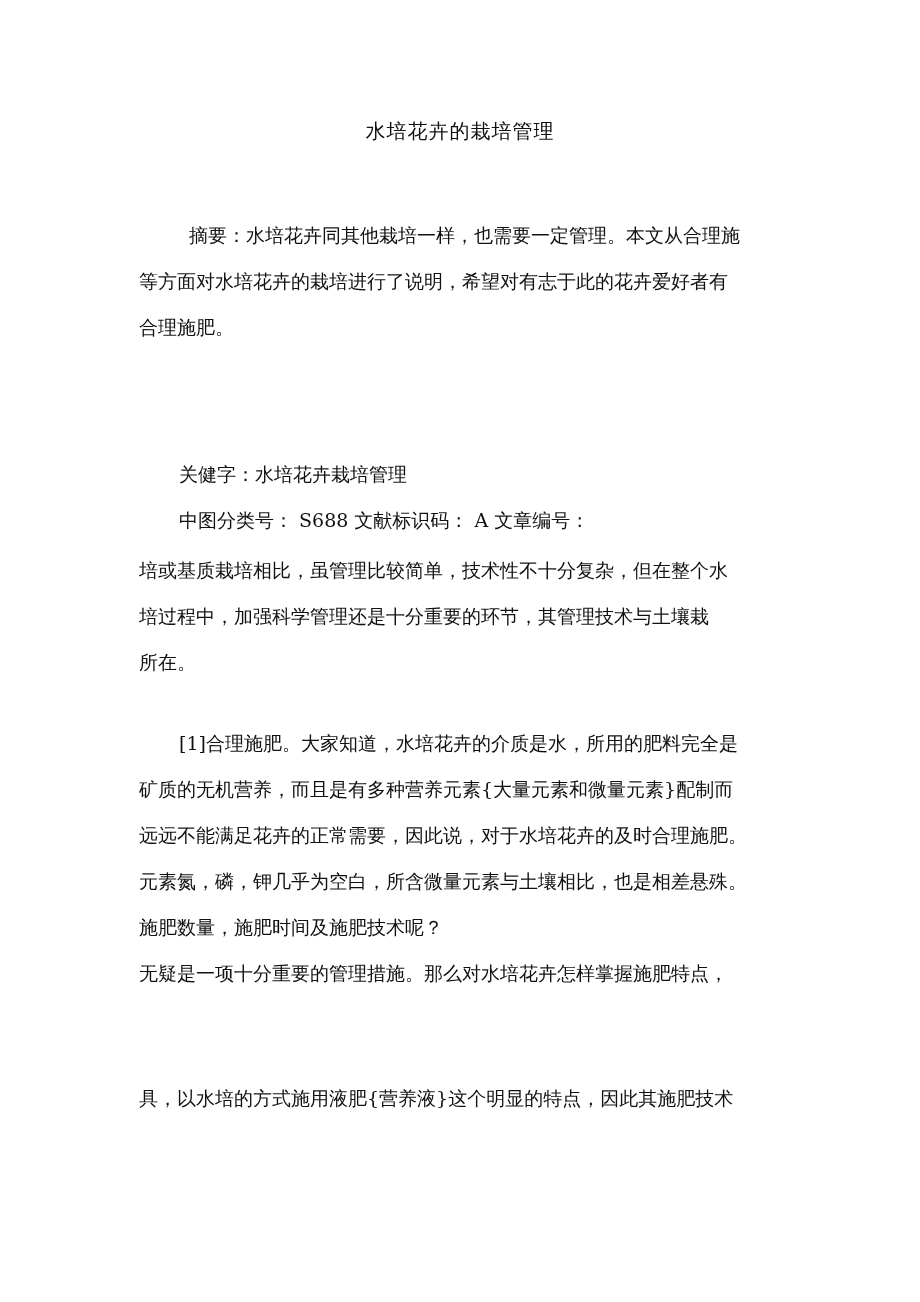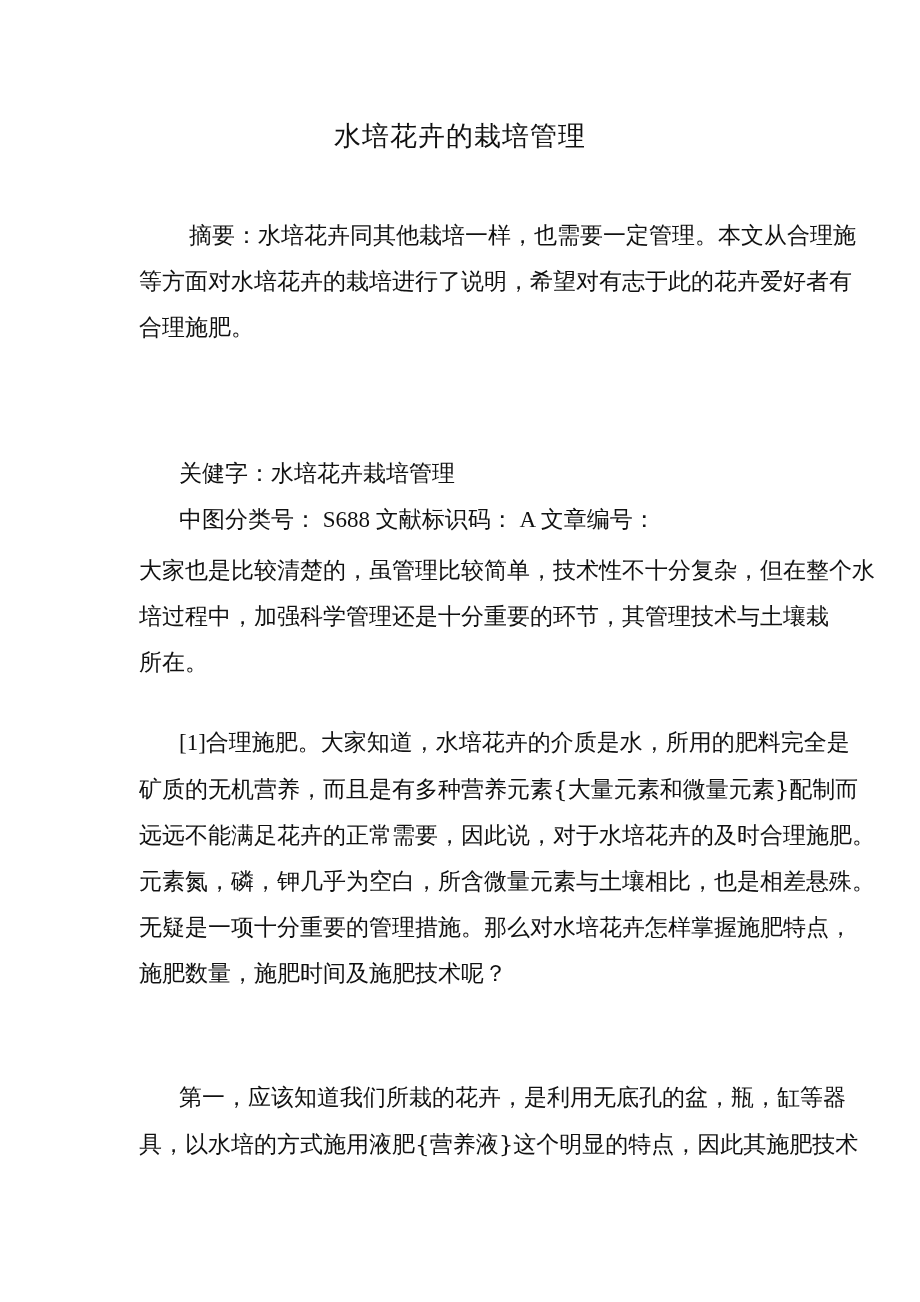--- a/index.html
+++ b/index.html
@@ -1,51 +1,50 @@
 <!DOCTYPE html>
 <html><head>
 <meta charset="utf-8">
 <style>
   html, body { margin: 0; padding: 0; background: #ffffff; }
   body { width: 920px; height: 1302px; overflow: hidden; position: relative;
          font-family: "DejaVu Serif", "Liberation Serif", serif; color: #111; }
   .title { position: absolute; top: 118px; left: 0; width: 920px; text-align: center;
-           font-family: "DejaVu Sans", "Liberation Sans", sans-serif; font-size: 27px; letter-spacing: 1px; color: #111; }
-  .para { position: absolute; left: 139px; width: 650px; font-size: 23px; line-height: 46px; }
+           font-family: "DejaVu Sans", "Liberation Sans", sans-serif; font-size: 20px; letter-spacing: 1px; color: #111; }
+  .para { position: absolute; left: 139px; width: 650px; font-size: 19px; line-height: 46px; }
   .line { display: block; white-space: nowrap; height: 46px; }
-  .indent { padding-left: 40px; font-family: Liberation Serif, serif; }
+  .indent { padding-left: 40px; }
   .abs-indent { padding-left: 50px; }
 </style>
 </head>
 <body>
 
 <div class="title">水培花卉的栽培管理</div>
 
 <div class="para" style="top:212px;">
   <span class="line abs-indent">摘要：水培花卉同其他栽培一样，也需要一定管理。本文从合理施</span>
   <span class="line">等方面对水培花卉的栽培进行了说明，希望对有志于此的花卉爱好者有</span>
   <span class="line">合理施肥。</span>
 </div>
 
 <div class="para" style="top:451px;">
   <span class="line indent">关健字：水培花卉栽培管理</span>
   <span class="line indent">中图分类号： S688 文献标识码： A 文章编号：</span>
 </div>
 
 <div class="para" style="top:547px;">
-  <span class="line">大家也是比较清楚的，虽管理比较简单，技术性不十分复杂，但在整个水</span>
+  <span class="line">培或基质栽培相比，虽管理比较简单，技术性不十分复杂，但在整个水</span>
   <span class="line">培过程中，加强科学管理还是十分重要的环节，其管理技术与土壤栽</span>
   <span class="line">所在。</span>
 </div>
 
 <div class="para" style="top:720px;">
   <span class="line indent">[1]合理施肥。大家知道，水培花卉的介质是水，所用的肥料完全是</span>
   <span class="line">矿质的无机营养，而且是有多种营养元素{大量元素和微量元素}配制而</span>
   <span class="line">远远不能满足花卉的正常需要，因此说，对于水培花卉的及时合理施肥。</span>
   <span class="line">元素氮，磷，钾几乎为空白，所含微量元素与土壤相比，也是相差悬殊。</span>
+  <span class="line">施肥数量，施肥时间及施肥技术呢？</span>
   <span class="line">无疑是一项十分重要的管理措施。那么对水培花卉怎样掌握施肥特点，</span>
-  <span class="line">施肥数量，施肥时间及施肥技术呢？</span>
 </div>
 
 <div class="para" style="top:1075px;">
-  <span class="line indent">第一，应该知道我们所栽的花卉，是利用无底孔的盆，瓶，缸等器</span>
   <span class="line">具，以水培的方式施用液肥{营养液}这个明显的特点，因此其施肥技术</span>
 </div>
 
 </body></html>

